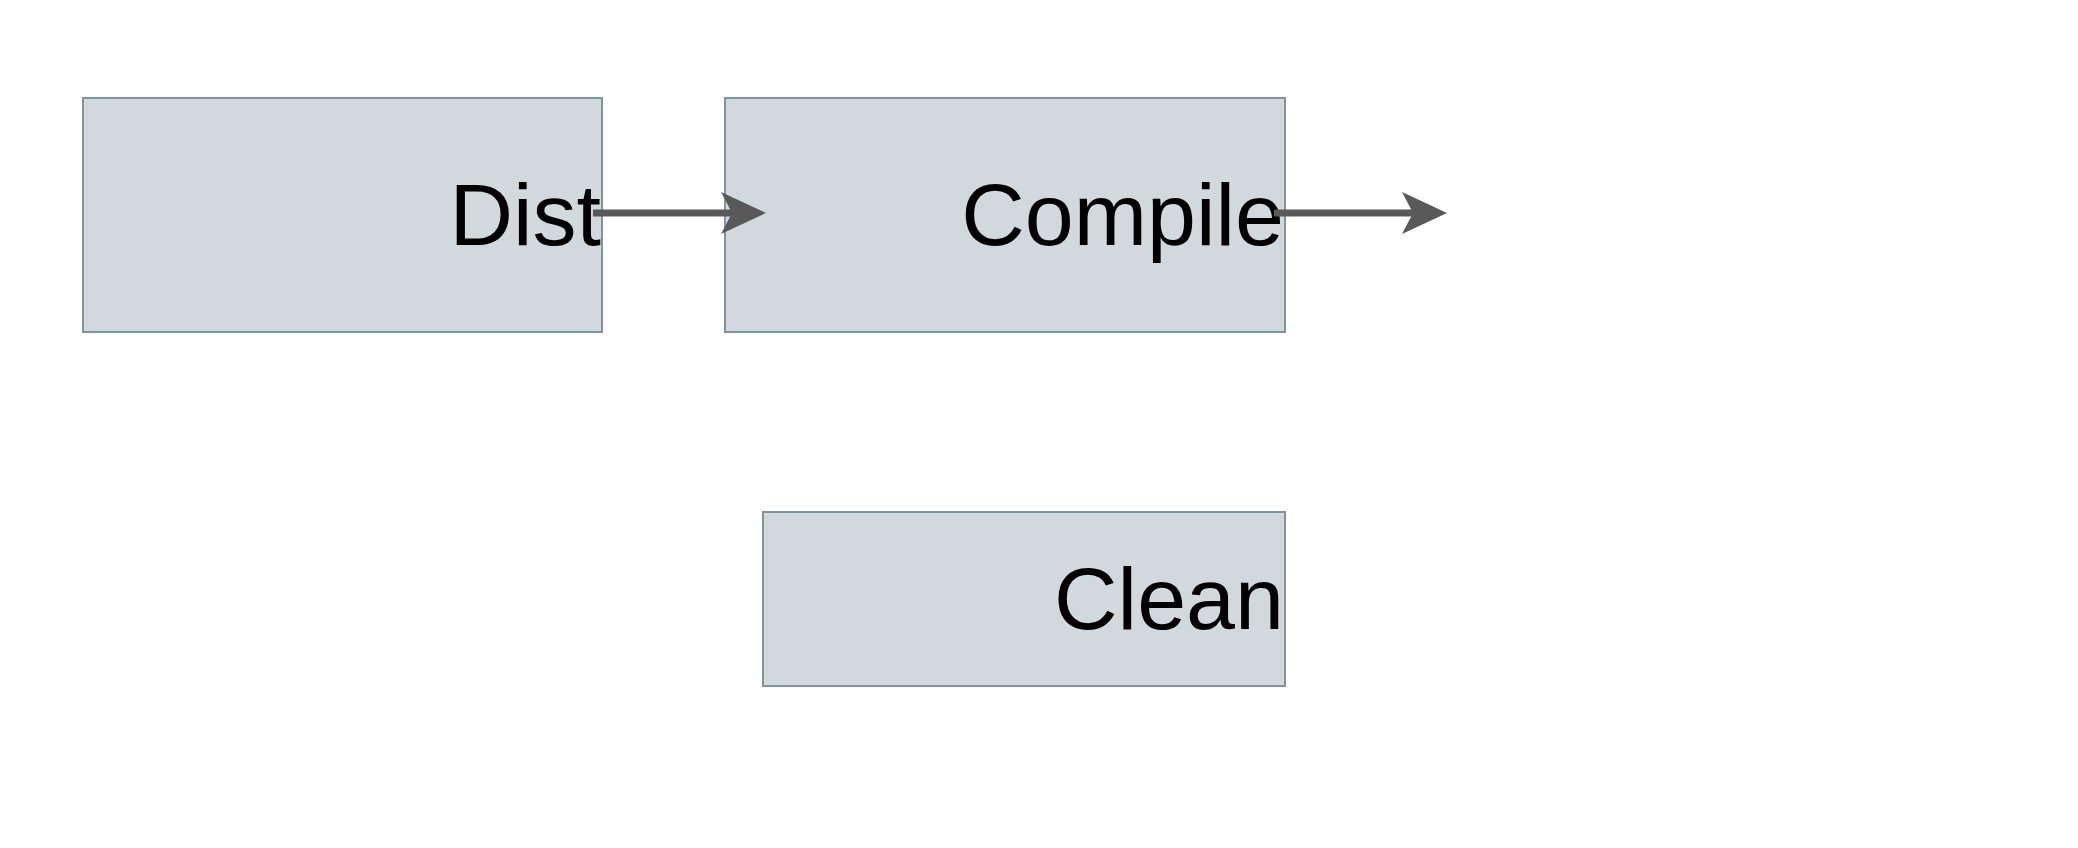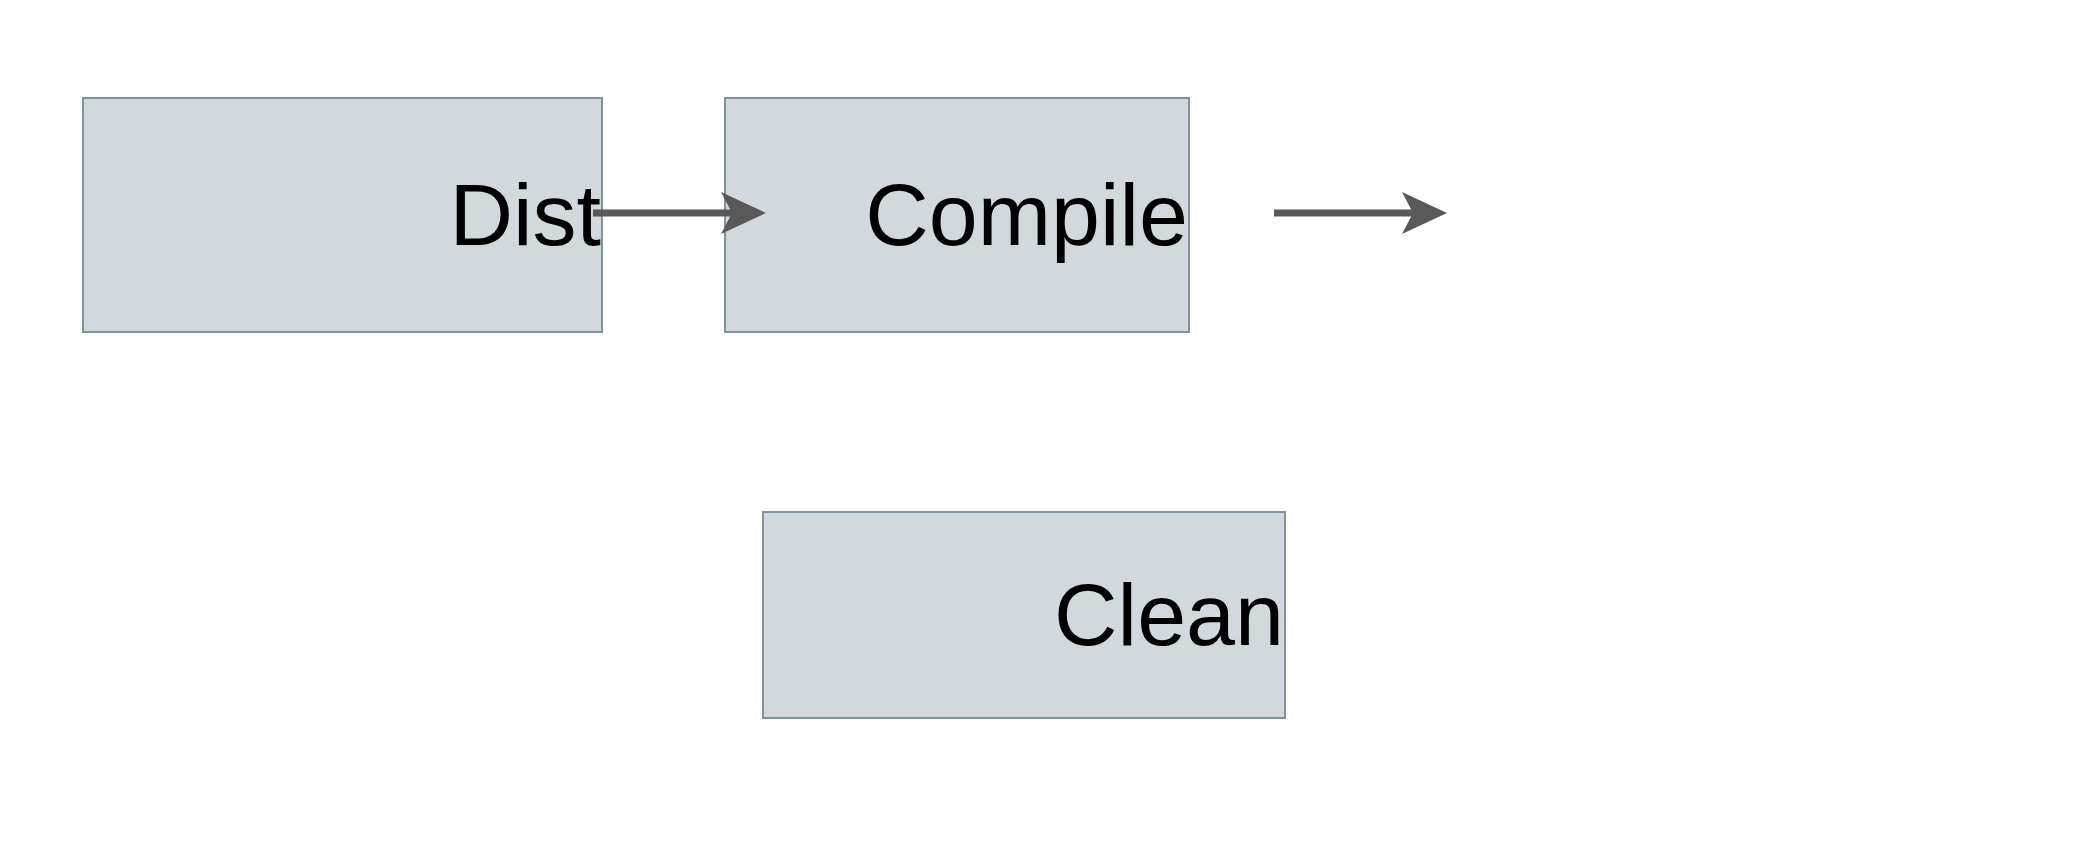--- a/index.html
+++ b/index.html
@@ -33,23 +33,23 @@
     font-size: 88px;
     font-weight: 400;
     line-height: 1;
     color: #000000;
     letter-spacing: 0px;
     white-space: nowrap;
     user-select: none;
   }
   
   #node-dist    { left: 74px;   top: 97px;  width: 521px; height: 236px; }
-  #node-compile { left: 716px;  top: 97px;  width: 466px; height: 236px; }
+  #node-compile { left: 716px;  top: 97px;  width: 562px; height: 236px; }
   #node-init    { left: 1437px; top: 97px;  width: 521px; height: 236px; }
-  #node-clean   { left: 754px;  top: 511px; width: 524px; height: 208px; }
+  #node-clean   { left: 754px;  top: 511px; width: 524px; height: 176px; }
 
   .edge {
     position: absolute;
     overflow: visible;
   }
   #edge-dist-compile { left: 590px;  top: 178px; width: 176px; height: 70px; }
   #edge-compile-init { left: 1271px; top: 178px; width: 176px; height: 70px; }
 </style>
 </head>
 <body>

